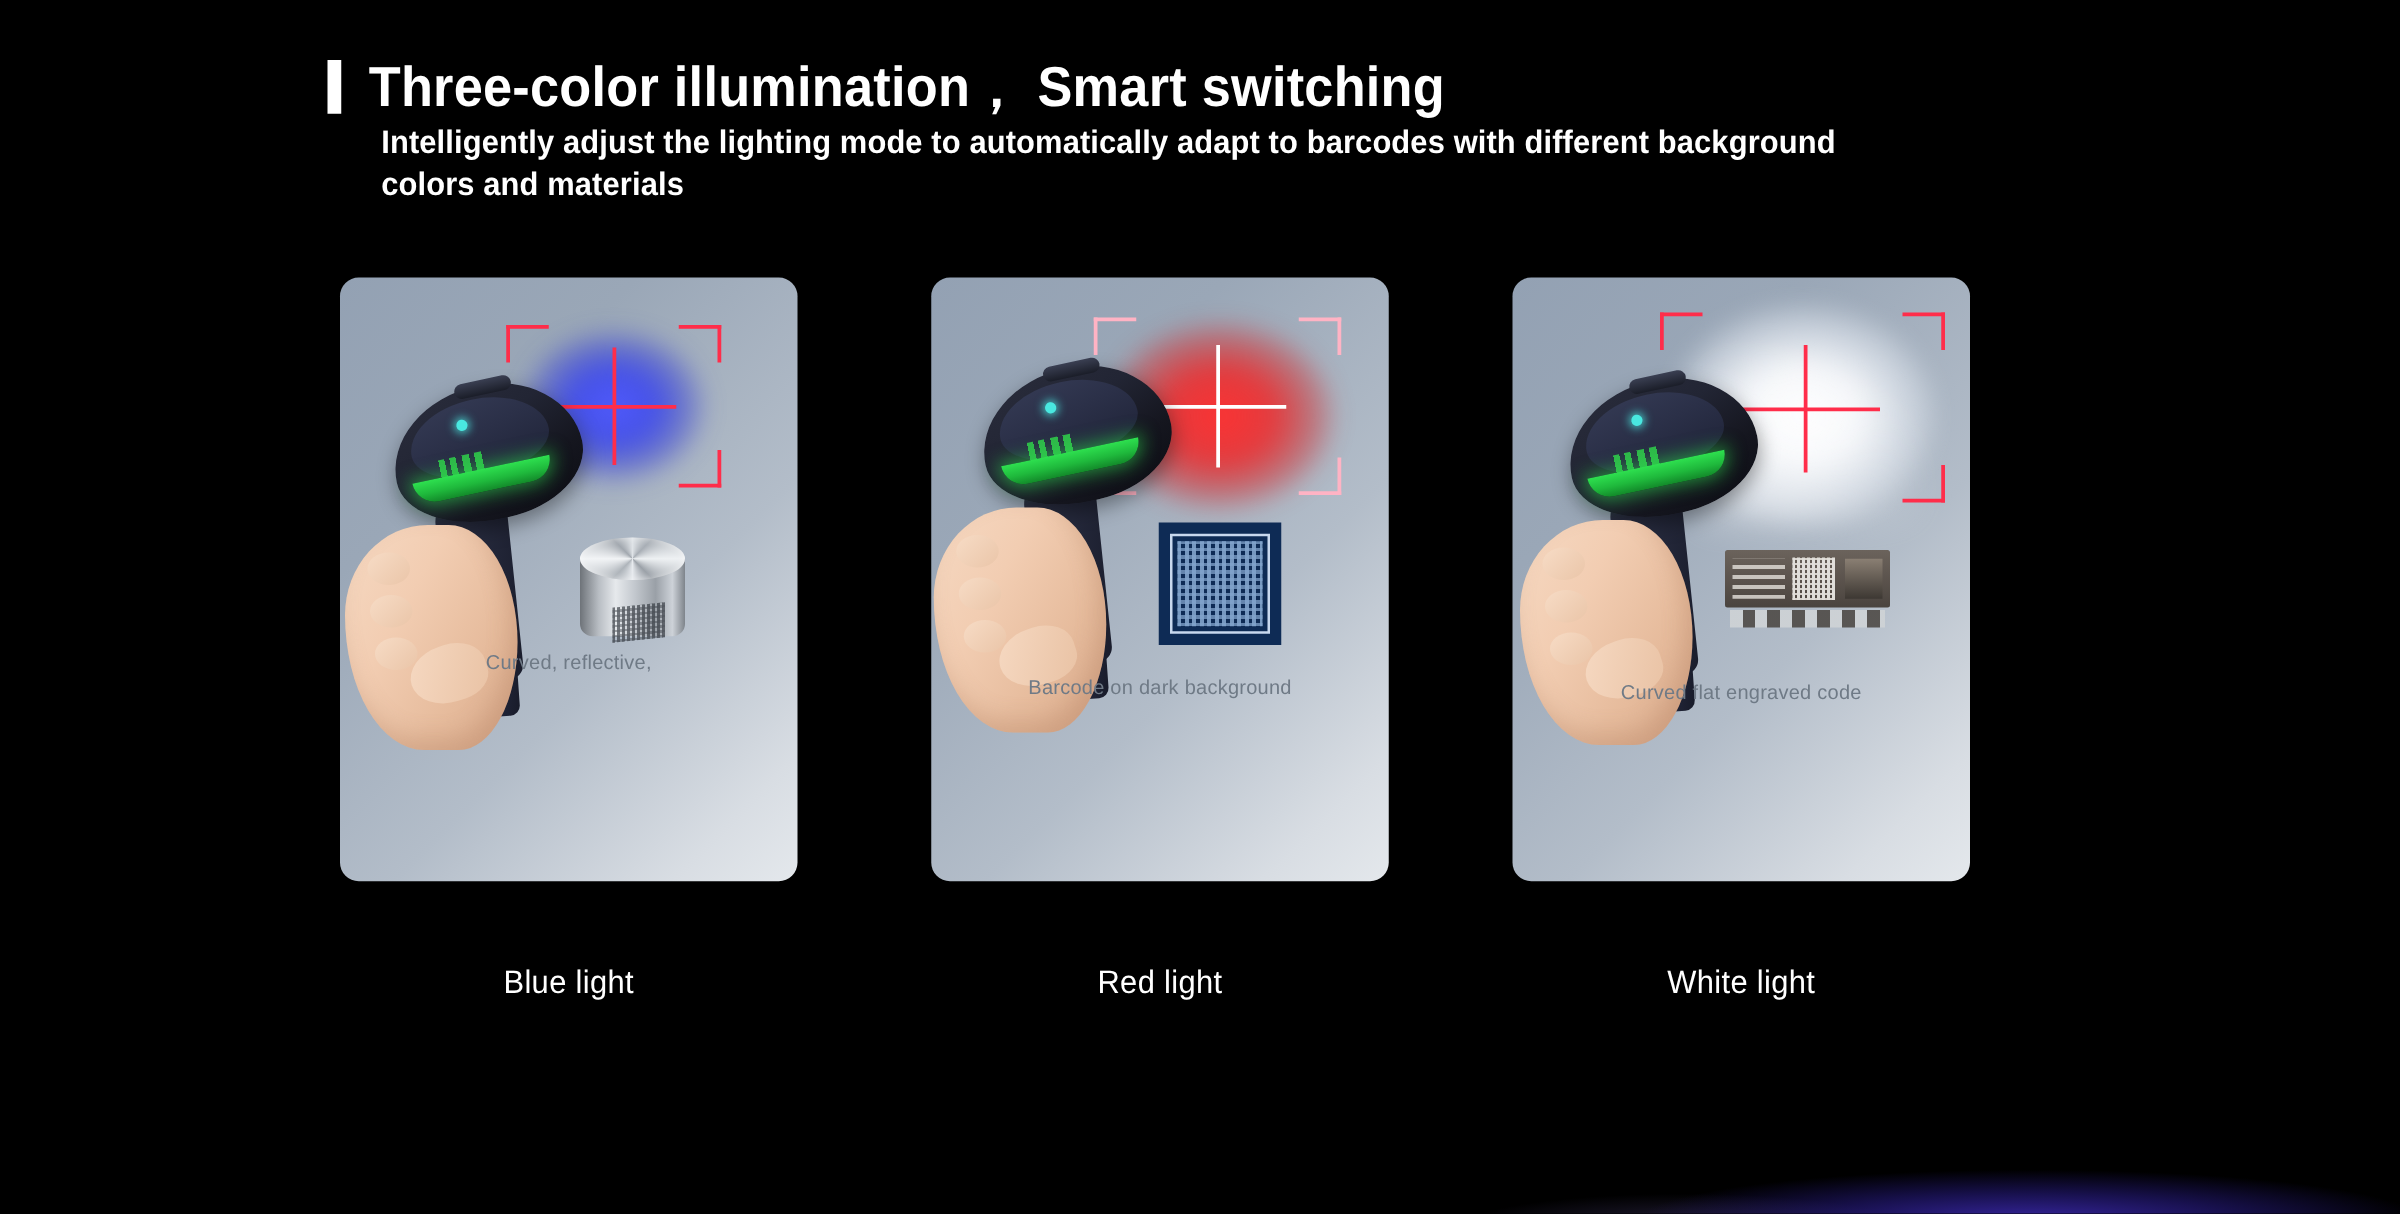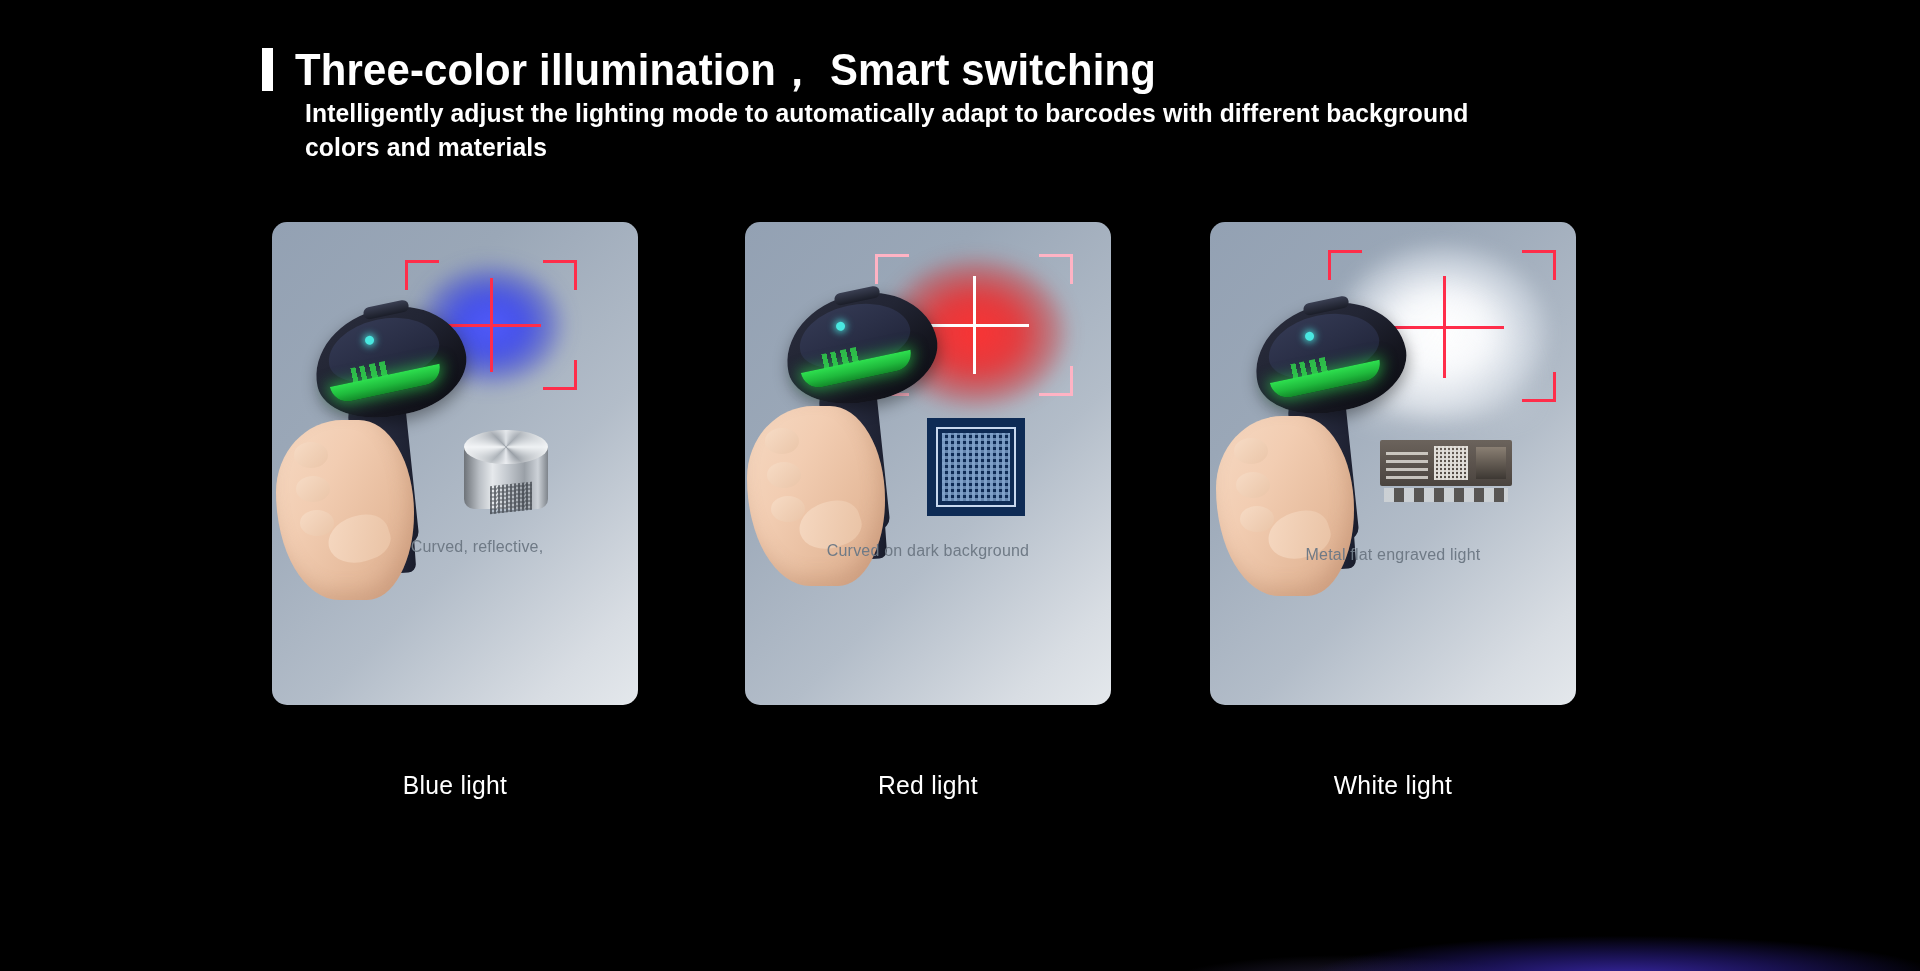--- a/index.html
+++ b/index.html
@@ -260,21 +260,21 @@
           <div class="sc-bar"></div>
         </div>
         <div class="hand">
           <div class="knuck" style="left:18px;top:22px;"></div>
           <div class="knuck" style="left:20px;top:56px;"></div>
           <div class="knuck" style="left:24px;top:90px;"></div>
           <div class="thumb"></div>
         </div>
       </div>
 
-      <div class="cap" style="top:314px;padding-left:22px;">
+      <div class="cap" style="top:298px;">
         <div>Curved, reflective,</div>
       </div>
     </div>
 
     <div class="panel p2">
       <div class="glow red"></div>
 
       <div class="reticle" style="left:130px;top:32px;width:198px;height:142px;">
         <div class="rc tl ret-pink"></div>
         <div class="rc tr ret-pink"></div>
@@ -301,21 +301,21 @@
         </div>
         <div class="hand">
           <div class="knuck" style="left:18px;top:22px;"></div>
           <div class="knuck" style="left:20px;top:56px;"></div>
           <div class="knuck" style="left:24px;top:90px;"></div>
           <div class="thumb"></div>
         </div>
       </div>
 
       <div class="cap" style="top:318px;">
-        <div>Curved on dark background</div>
+        <div>Barcode on dark background</div>
       </div>
     </div>
 
     <div class="panel p3">
       <div class="glow white"></div>
       <div class="cone c3"></div>
 
       <div class="reticle" style="left:118px;top:28px;width:228px;height:152px;">
         <div class="rc tl ret-red"></div>
         <div class="rc tr ret-red"></div>
@@ -344,21 +344,21 @@
         </div>
         <div class="hand">
           <div class="knuck" style="left:18px;top:22px;"></div>
           <div class="knuck" style="left:20px;top:56px;"></div>
           <div class="knuck" style="left:24px;top:90px;"></div>
           <div class="thumb"></div>
         </div>
       </div>
 
       <div class="cap" style="top:322px;">
-        <div>Metal flat engraved light</div>
+        <div>Curved flat engraved code</div>
       </div>
     </div>
   </div>
 
   <div class="panel-label pl1">Blue light</div>
   <div class="panel-label pl2">Red light</div>
   <div class="panel-label pl3">White light</div>
 
   <div class="bottom-glow"></div>
 </div>

